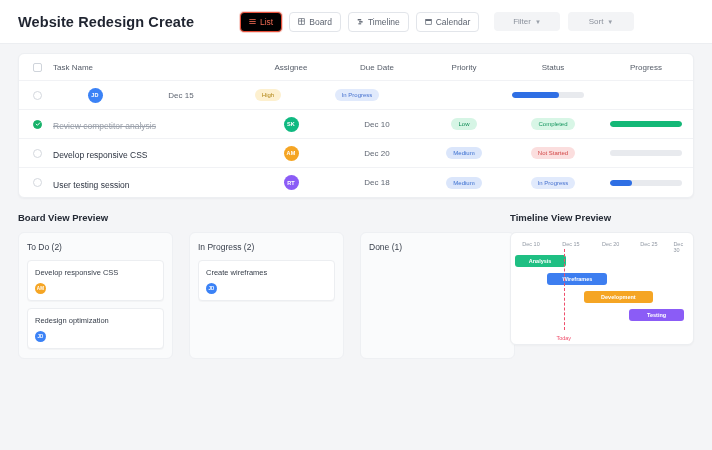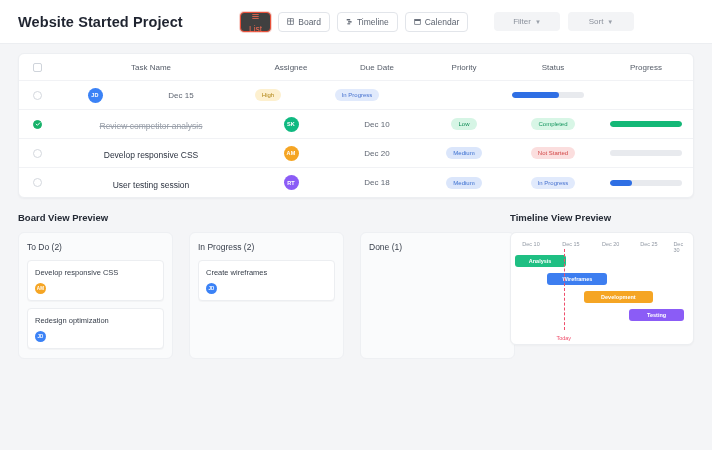--- a/index.html
+++ b/index.html
@@ -25,24 +25,23 @@
   }
   .view-tabs { display: flex; align-items: center; gap: 7px; }
   .vtab {
     display: flex; align-items: center; gap: 4px;
     height: 20px; padding: 0 8px;
     border: 1px solid #e2e5ea; border-radius: 4px;
     background: #fff; color: #5d6470;
     font-size: 8.5px; white-space: nowrap;
   }
   .vtab.active {
-    background: #404040; border-color: #e8503a;
+    background: #000000; border-color: #e8503a;
     color: #f06a52;
     box-shadow: 0 0 0 1px rgba(224,80,58,.25);
-    flex-direction: column;
   }
   .vtab .ic { font-size: 8px; line-height: 1; display: inline-block; }
   .vtab .ic svg { display: block; }
 
   .controls { margin-left: auto; display: flex; gap: 8px; padding-right: 60px; }
   .ctl {
     width: 66px; height: 19px; border-radius: 4px;
     background: #f3f4f6;
     display: flex; align-items: center; justify-content: center;
     gap: 4px;
@@ -58,21 +57,21 @@
     overflow: hidden;
   }
   .row {
     display: flex; align-items: center; height: 29px;
     padding: 0 0 0 14px;
     border-bottom: 1px solid #f1f2f5;
   }
   .row:last-child { border-bottom: none; }
   .row.head { height: 27px; }
   .c-check { width: 20px; flex: 0 0 20px; display: flex; align-items: center; }
-  .c-task  { flex: 0 0 196px; text-align: center; }
+  .c-task  { flex: 0 0 196px; }
   .c-assignee { flex: 0 0 84px; display: flex; justify-content: center; }
   .c-date  { flex: 0 0 88px; text-align: center; }
   .c-prio  { flex: 0 0 86px; display: flex; justify-content: center; }
   .c-status{ flex: 0 0 92px; display: flex; justify-content: center; }
   .c-prog  { flex: 1; display: flex; justify-content: center; }
 
   .hd { font-size: 8px; color: #555c68; font-weight: normal; }
   .hd-checkbox {
     width: 9px; height: 9px; border: 1px solid #cfd4db; border-radius: 2px;
     background: #fff;
@@ -155,21 +154,21 @@
     display: flex; align-items: center; justify-content: center;
     color: #fff; font-size: 5.5px; font-weight: bold;
   }
 </style>
 </head>
 <body>
 
 <div class="app">
 
   <div class="topbar">
-    <div class="project-title">Website Started Project</div>
+    <div class="project-title">Website Redesign Create</div>
 
     <div class="view-tabs" id="view-tabs">
         <div class="vtab active">
           <span class="ic">
             <svg width="7" height="7" viewBox="0 0 10 10">
               <g stroke="currentColor" stroke-width="1.2" stroke-linecap="round">
                 <line x1="1" y1="2.2" x2="9" y2="2.2"></line>
                 <line x1="1" y1="5" x2="9" y2="5"></line>
                 <line x1="1" y1="7.8" x2="9" y2="7.8"></line>
               </g>

